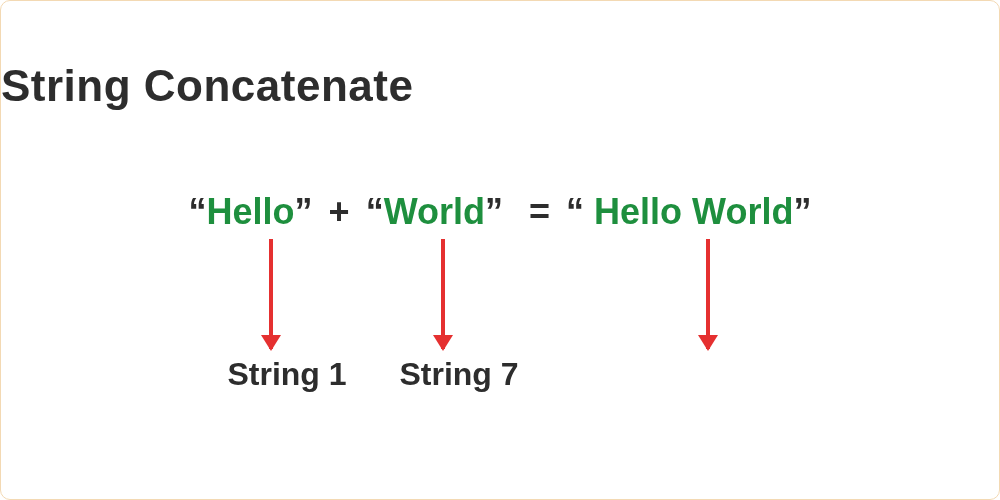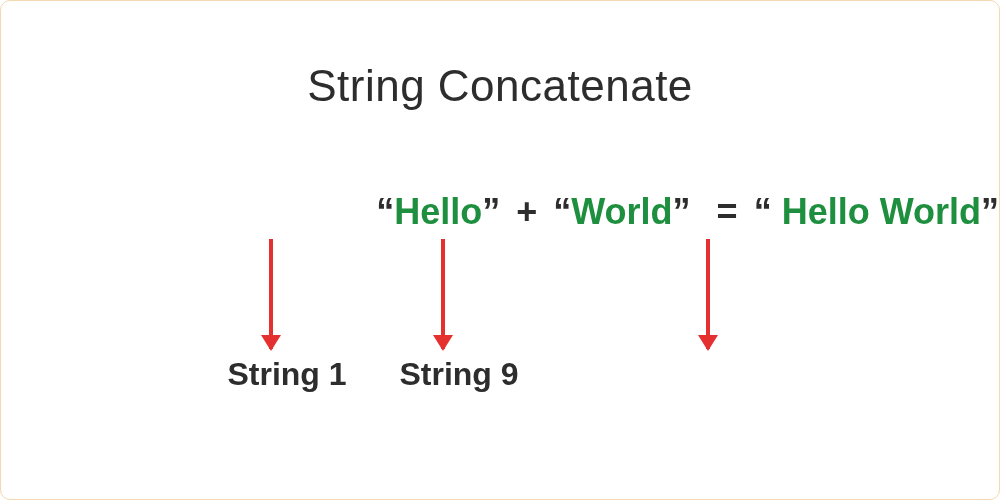--- a/index.html
+++ b/index.html
@@ -17,32 +17,31 @@
     height: 500px;
     border: 1px solid #f3d9b3; 
     border-radius: 10px;
     box-sizing: border-box;
   }
   .title {
     position: absolute;
     top: 60px;
     left: 0;
     width: 100%;
-    text-align: center;
     font-size: 44px;
-    font-weight: 400;
+    font-weight: 700;
     color: #2d2d2d;
     letter-spacing: 0.5px;
   }
   .expr {
     position: absolute;
     top: 190px;
     left: 0;
     width: 100%;
-    text-align: right;
+    text-align: center;
     font-size: 36px;
     font-weight: 700;
     white-space: nowrap;
   }
   .expr .q { color: #2d2d2d; }           
   .expr .g { color: #1e8f3e; }           
   .expr .op { color: #2d2d2d; padding: 0 6px; }
 
   .arrow {
     position: absolute;
@@ -91,16 +90,16 @@
     &nbsp;<span class="op">=</span>
     <span class="q">“</span><span class="g"> </span><span class="g">Hello World</span><span class="q">”</span>
   </div>
 
   <div class="arrow" style="left:268px; top:238px; height:110px;"></div>
   <div class="arrow" style="left:440px; top:238px; height:110px;"></div>
   <div class="arrow" style="left:705px; top:238px; height:110px;"></div>
 
   <div class="labels">
     <div class="label" style="left:270px;">String 1</div>
-    <div class="label" style="left:442px;">String 9</div>
+    <div class="label" style="left:442px;">String 7</div>
   </div>
 
 </div>
 
 </body></html>

